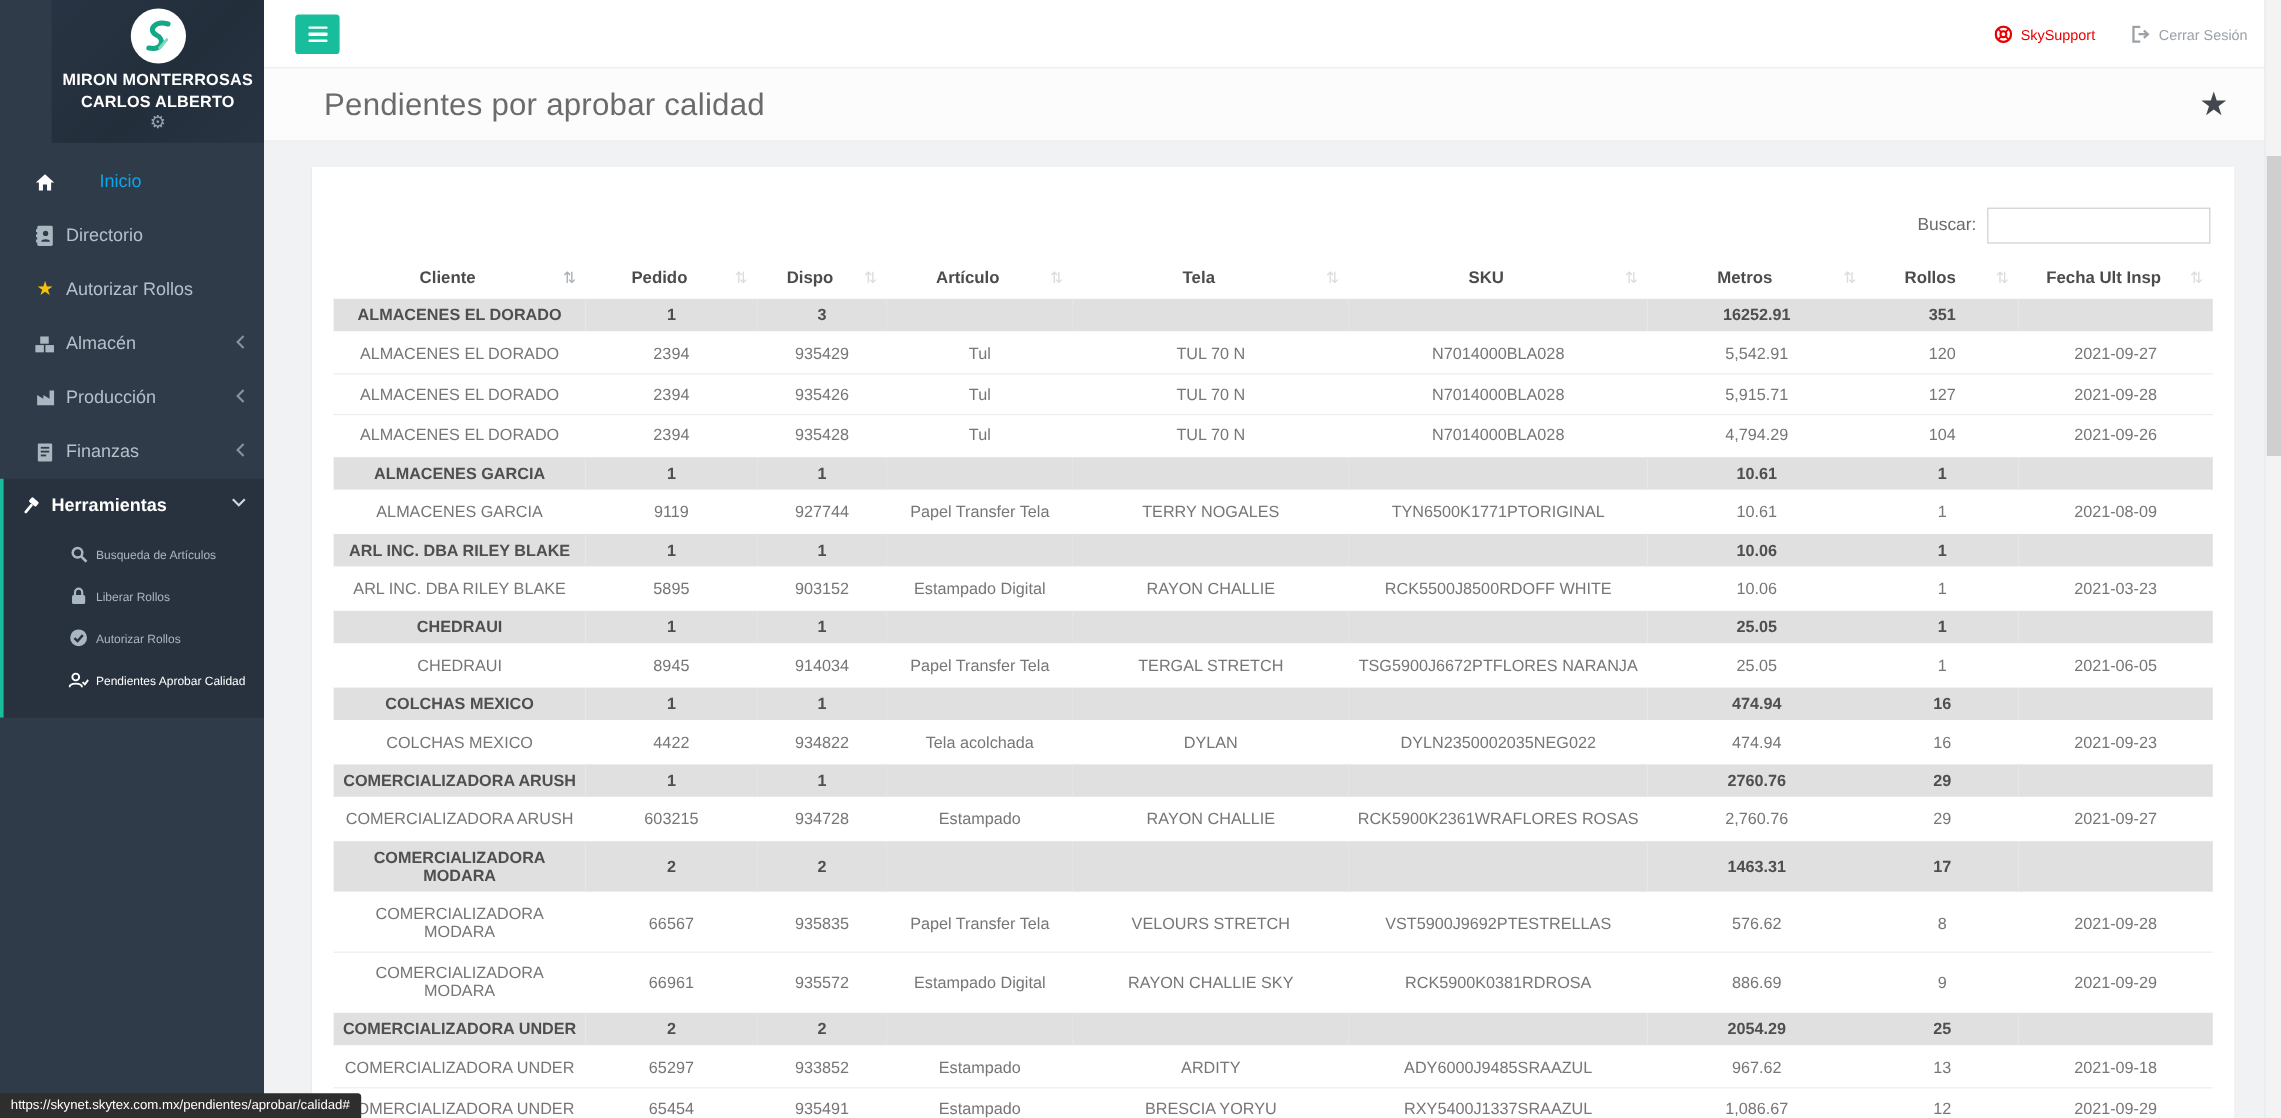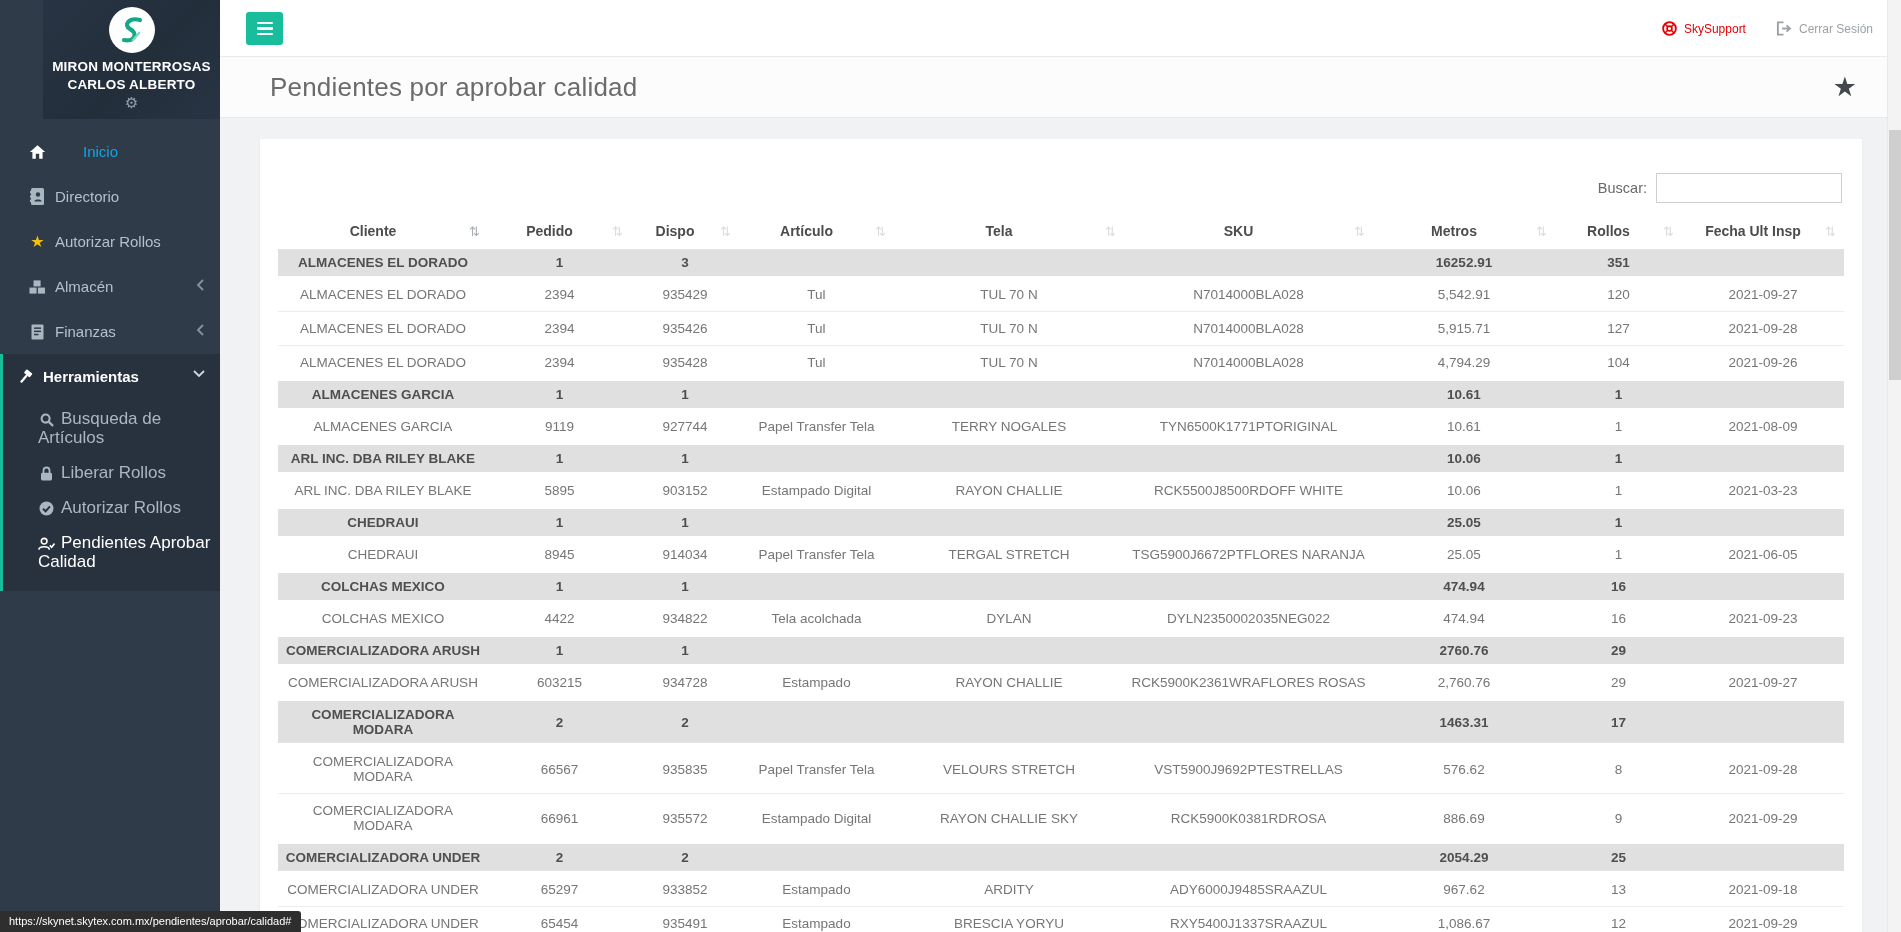--- a/index.html
+++ b/index.html
@@ -16,21 +16,21 @@
   .gear-ic { color:#93a1ad; font-size:15px; line-height:1; margin-top:2px; display:inline-block; cursor:pointer; }
   .menu { padding-top:10px; }
   .menu-item { position:relative; display:flex; align-items:flex-start; padding:13px 30px 13px 27px; color:#b3c1cb; font-size:15px; line-height:19px; cursor:pointer; }
   .menu-item.first { color:#0ea5e9;gap:28px; }
   .mi-icon { width:21px; min-width:21px; margin-right:7px; display:inline-flex; justify-content:center; align-items:center; height:19px; }
   .chev { position:absolute; right:15px; top:15px; color:#8494a1; }
   .treeview { background:#28323e; border-left:3px solid #18bd9b; }
   .treeview .menu-item { padding-left:12px; color:#fff; font-weight:bold; }
   .treeview .chev { color:#cfd8de; }
   .submenu { padding:2px 0 12px 0; }
-  .submenu-item { padding:8px 8px 8px 35px; color:#a9b7c2; font-size:17px; line-height:19px; cursor:pointer; }
+  .submenu-item { padding:8px 8px 8px 54px; color:#a9b7c2; font-size:10px; line-height:19px; cursor:pointer; }
   .submenu-item .si-icon { display:inline-flex; width:17px; margin-right:6px; vertical-align:-3px; justify-content:center; }
   .submenu-item.active { color:#fff; font-weight:normal; }
   
   .main { position:absolute; left:220px; top:0; right:0; height:932px; }
   .navbar { height:57px; background:#fff; border-bottom:1px solid #eaeaea; position:relative; }
   .hamburger { position:absolute; left:26px; top:12px; width:37px; height:33px; background:#18bd9b; border:none; border-radius:3px; cursor:pointer; display:flex; flex-direction:column; justify-content:center; align-items:center; gap:3px; }
   .hamburger span { display:block; width:16px; height:2.5px; background:#fff; border-radius:1px; }
   .nav-right { position:absolute; right:28px; top:0; height:57px; display:flex; align-items:center; gap:30px; }
   .navlink { display:flex; align-items:center; gap:7px; font-size:12px; cursor:pointer; text-decoration:none; }
   .navlink.support { color:#e60000; }
@@ -100,20 +100,33 @@
     </div>
     <div class="menu-item">
       <span class="mi-icon">
         <svg width="17" height="16" viewBox="0 0 18 16">
             <rect x="4.8" y="1" width="7.5" height="6.4" fill="#a9b7c1"></rect>
             <rect x="0.5" y="8.6" width="7.5" height="6.4" fill="#a9b7c1"></rect>
             <rect x="9.4" y="8.6" width="7.5" height="6.4" fill="#a9b7c1"></rect>
           </svg>
       </span>
       <span>Almacén</span>
+      <span class="chev">
+        <svg width="9" height="12" viewBox="0 0 9 12">
+            <polyline points="7,1 2,6 7,11" fill="none" stroke="#8494a1" stroke-width="1.8"></polyline>
+          </svg>
+      </span>
+    </div>
+    <div class="menu-item">
+      <span class="mi-icon">
+        <svg width="16" height="15" viewBox="0 0 17 15">
+            <path d="M1 14 V5 L6.5 8.4 V5 L12 8.4 V1 H16 V14 Z" fill="#a9b7c1"></path>
+          </svg>
+      </span>
+      <span>Producción</span>
       <span class="chev">
         <svg width="9" height="12" viewBox="0 0 9 12">
             <polyline points="7,1 2,6 7,11" fill="none" stroke="#8494a1" stroke-width="1.8"></polyline>
           </svg>
       </span>
     </div>
     <div class="menu-item">
       <span class="mi-icon">
         <svg width="13" height="16" viewBox="0 0 13 16">
             <rect x="0.5" y="0.5" width="12" height="15" rx="1" fill="#a9b7c1"></rect>

